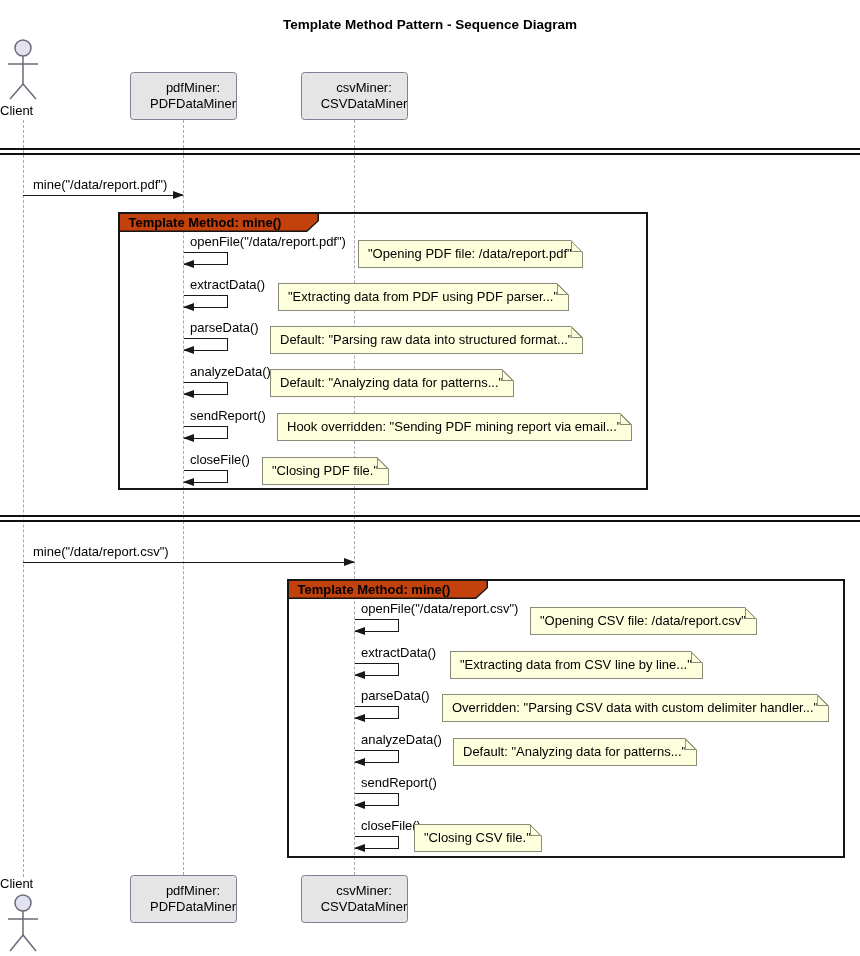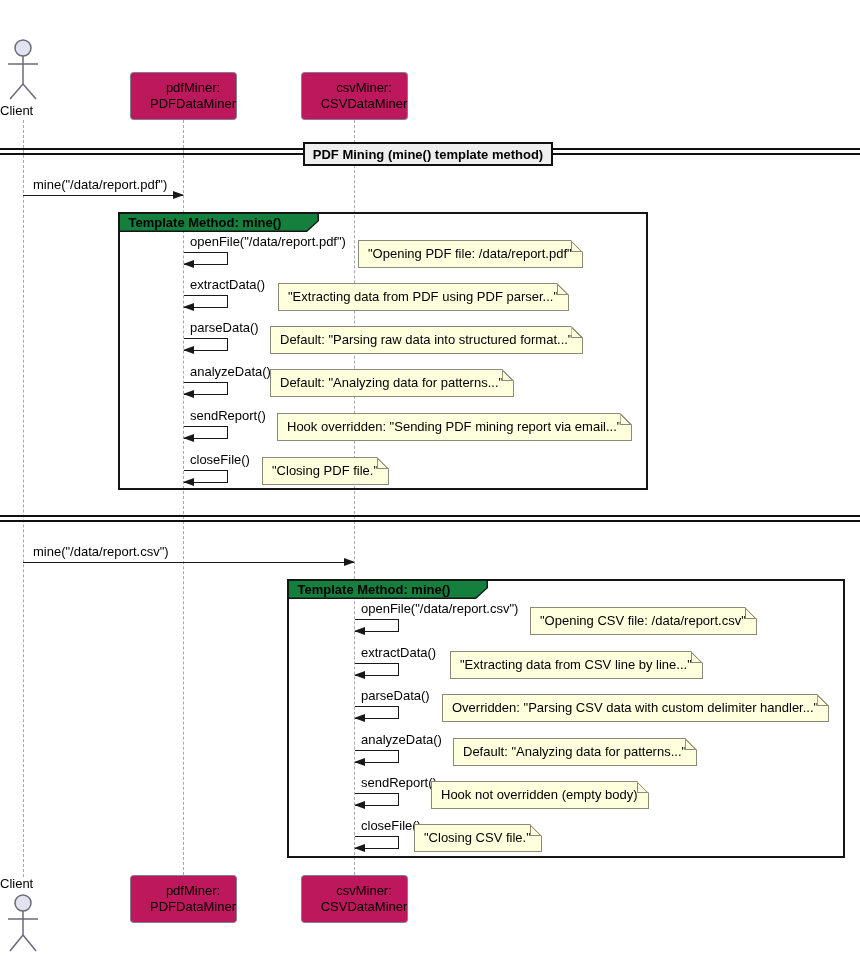--- a/index.html
+++ b/index.html
@@ -5,38 +5,38 @@
   html,body { margin:0; padding:0; background:#ffffff; }
   #canvas {
     position:relative; width:860px; height:956px; overflow:hidden;
     background:#ffffff; color:#000;
     font-family:"Liberation Sans", sans-serif; font-size:13px;
   }
   .title { position:absolute; left:0; right:0; top:17px; text-align:center;
            font-weight:bold; font-size:13.5px; }
   .life { position:absolute; width:0; border-left:1px dashed #A6A6B8; }
   .pbox { position:absolute; width:107px; height:48px; box-sizing:border-box;
-          background:#be185d; border:1.5px solid #7F7F96; border-radius:3.5px;
+          background:#e5e5e5; border:1.5px solid #7F7F96; border-radius:3.5px;
           display:flex; flex-direction:column; align-items:center; justify-content:center;
           line-height:16px; text-align:center;padding-left:19px; }
   .dline { position:absolute; left:0; width:860px; height:7px; box-sizing:border-box;
            border-top:2px solid #101010; border-bottom:2px solid #101010; }
   .divbox { position:absolute; width:250px; height:24px; box-sizing:border-box;
             background:#EEEEEE; border:2px solid #101010; font-weight:bold;
             display:flex; align-items:center; justify-content:center; }
   .mlabel { position:absolute; white-space:nowrap; }
   .msg { position:absolute; height:0; border-top:1.5px solid #181818; }
   .msg::after { content:''; position:absolute; right:-1px; top:-5px; width:0; height:0;
                 border-top:4.5px solid transparent; border-bottom:4.5px solid transparent;
                 border-left:11px solid #181818; }
   .frame { position:absolute; box-sizing:border-box; border:2px solid #151515; }
   .gtab { position:absolute; width:201px; height:20px; background:#151515;
           clip-path:polygon(0 0,100% 0,100% 45%,calc(100% - 12px) 100%,0 100%); }
   .gtab-in { position:absolute; left:1.5px; top:1.5px; right:1.5px; bottom:1.5px;
-             background:#15803d;
+             background:#c2410c;
              clip-path:polygon(0 0,100% 0,100% 42%,calc(100% - 11px) 100%,0 100%);
              display:flex; align-items:center; padding-left:9px; font-weight:bold; }
   .sarr { position:absolute; width:44px; height:13px; box-sizing:border-box;
           border:1.5px solid #181818; border-left:none; }
   .sarr::after { content:''; position:absolute; left:-1px; top:6.5px; width:0; height:0;
                  border-top:4.5px solid transparent; border-bottom:4.5px solid transparent;
                  border-right:11px solid #181818; }
   .note { position:absolute; background:#FEFFDD; border:1px solid #8A8A78;
           padding:4px 10px 5px 9px; white-space:nowrap; line-height:17px; }
   .note::before { content:''; position:absolute; top:-1px; right:-1px; width:0; height:0;
@@ -50,20 +50,21 @@
   .alabel { position:absolute; width:46px; text-align:left; }
   svg.actor { position:absolute; overflow:visible; }
   svg.actor line { stroke:#6A6A7A; stroke-width:1.5; }
   svg.actor circle { fill:#E2E2F0; stroke:#6A6A7A; stroke-width:1.5; }
 </style>
 </head>
 <body>
 
 <div id="canvas">
 
+  <div class="title">Template Method Pattern - Sequence Diagram</div>
 
   <div class="life" style="left:23px; top:120px; height:757px;"></div>
   <div class="life" style="left:183px; top:120px; height:755px;"></div>
   <div class="life" style="left:354px; top:120px; height:755px;"></div>
 
   <svg class="actor" style="left:3px; top:38px;" width="40" height="62" viewBox="0 0 40 62">
     <circle cx="20" cy="10" r="8"></circle>
     <line x1="20" y1="18" x2="20" y2="46"></line>
     <line x1="5" y1="26" x2="35" y2="26"></line>
     <line x1="20" y1="46" x2="7" y2="61"></line>
@@ -74,23 +75,20 @@
   <div class="pbox" style="left:130px; top:72px;">
     <span>pdfMiner:</span>
     <span>PDFDataMiner</span>
   </div>
   <div class="pbox" style="left:301px; top:72px;">
     <span>csvMiner:</span>
     <span>CSVDataMiner</span>
   </div>
 
   <div class="dline" style="top:148px;"></div>
-  <div class="divbox" style="left:303px; top:142px;">
-    <span>PDF Mining (mine() template method)</span>
-  </div>
 
   <div class="mlabel" style="left:33px; top:177px;">mine("/data/report.pdf")</div>
   <div class="msg" style="left:23px; top:195px; width:160px;"></div>
 
   <div class="frame" style="left:118px; top:212px; width:530px; height:278px;"></div>
   <div class="gtab" style="left:118px; top:212px;">
     <div class="gtab-in">
         <span>Template Method: mine()</span>
       </div>
   </div>
@@ -142,21 +140,20 @@
   <div class="mlabel" style="left:361px; top:688px;">parseData()</div>
   <div class="sarr" style="left:355px; top:706px;"></div>
   <div class="note" style="left:442px; top:694px;">Overridden: "Parsing CSV data with custom delimiter handler..."</div>
 
   <div class="mlabel" style="left:361px; top:732px;">analyzeData()</div>
   <div class="sarr" style="left:355px; top:750px;"></div>
   <div class="note" style="left:453px; top:738px;">Default: "Analyzing data for patterns..."</div>
 
   <div class="mlabel" style="left:361px; top:775px;">sendReport()</div>
   <div class="sarr" style="left:355px; top:793px;"></div>
-  <div class="note" style="left:431px; top:781px;">Hook not overridden (empty body)</div>
 
   <div class="mlabel" style="left:361px; top:818px;">closeFile()</div>
   <div class="sarr" style="left:355px; top:836px;"></div>
   <div class="note" style="left:414px; top:824px;">"Closing CSV file."</div>
 
   <div class="pbox" style="left:130px; top:875px;">
     <span>pdfMiner:</span>
     <span>PDFDataMiner</span>
   </div>
   <div class="pbox" style="left:301px; top:875px;">

